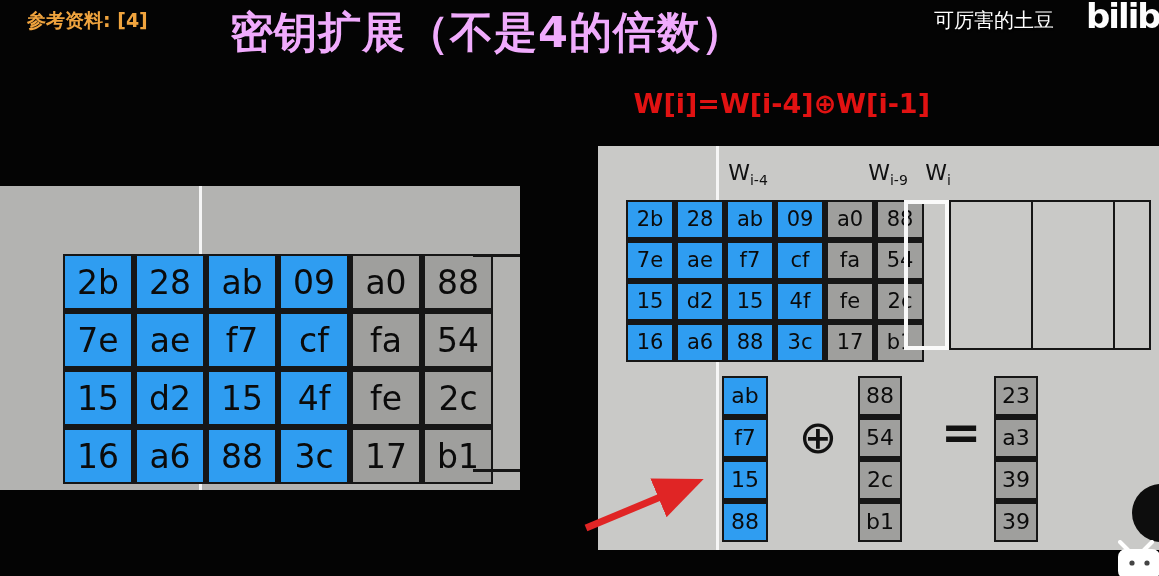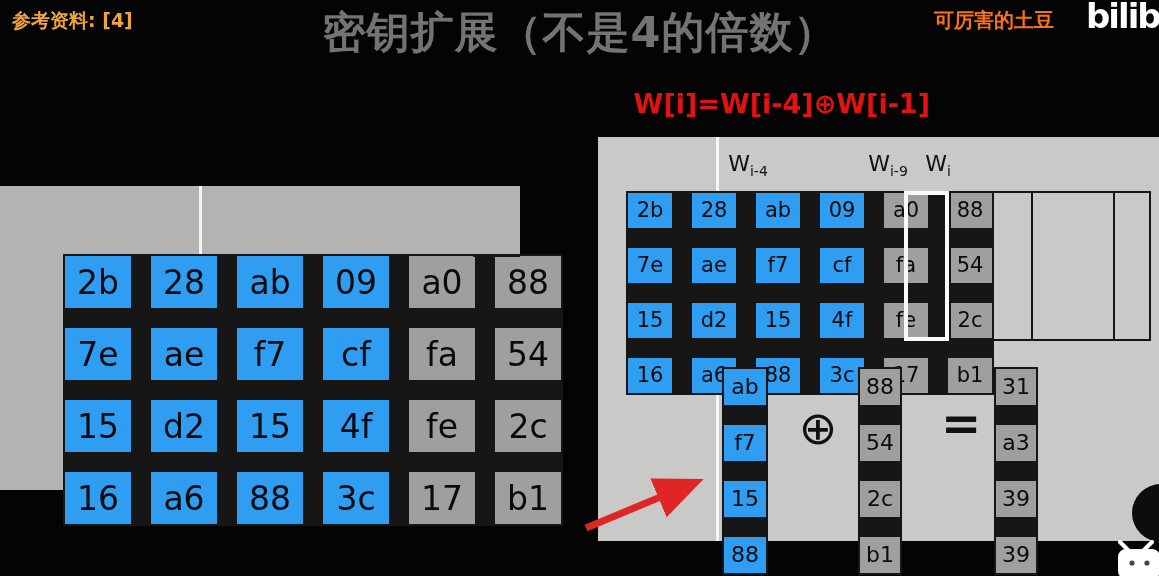--- a/index.html
+++ b/index.html
@@ -7,29 +7,29 @@
     --formula-red:#e11212; --reference-orange:#f0a43e; --arrow-red:#e02525; --line-black:#161616;
   }
   *{margin:0;padding:0;box-sizing:border-box}
   html,body{background:#000}
   body{
     width:1159px;height:576px;position:relative;overflow:hidden;
     background:#040404;
     font-family:"DejaVu Sans","Liberation Sans",sans-serif;
   }
   .abs{position:absolute}
-  .ref{left:12px;top:8px;font-size:19px;font-weight:bold;color:var(--reference-orange)}
-  .title{left:230px;top:4px;width:700px;text-align:center;font-size:43px;font-weight:bold;color:#737373;letter-spacing:1px}
-  .watermark{left:934px;top:7px;font-size:20px;font-weight:bold;color:#f97316;text-shadow:0 1px 2px #000}
+  .ref{left:27px;top:8px;font-size:19px;font-weight:bold;color:var(--reference-orange)}
+  .title{left:230px;top:4px;width:700px;text-align:left;font-size:43px;font-weight:bold;color:#f0abfc;letter-spacing:1px}
+  .watermark{left:934px;top:7px;font-size:20px;font-weight:normal;color:#ffffff;text-shadow:0 1px 2px #000}
   .logo{left:1086px;top:-4px;font-size:34px;font-weight:800;color:#fdfdfd;letter-spacing:-2px}
   .formula{left:230px;top:88px;width:700px;text-align:right;font-size:27px;font-weight:600;color:var(--formula-red)}
   .panel-left{left:0;top:186px;width:520px;height:304px;background:var(--panel-left-bg)}
-  .panel-right{left:598px;top:137px;width:561px;height:404px;background:var(--panel-right-bg)}
+  .panel-right{left:598px;top:146px;width:561px;height:404px;background:var(--panel-right-bg)}
   .vline{position:absolute;top:0;width:3px;height:100%;background:#f5f5f5}
-  .grid{position:absolute;display:grid;gap:20px;padding:2px;background:var(--line-black)}
+  .grid{position:absolute;display:grid;gap:6px;padding:2px;background:var(--line-black)}
   .cell{display:flex;align-items:center;justify-content:center;color:#0b0b0b;line-height:1}
   .blue{background:var(--blue)}
   .graycell{background:var(--gray-cell)}
   .left-table{left:63px;top:68px;grid-template-columns:repeat(6,66px);grid-auto-rows:52px;font-size:33px}
   .ext{position:absolute;left:473px;top:68px;width:47px;height:218px;border-top:3px solid var(--line-black);border-bottom:3px solid var(--line-black)}
   .right-table{left:28px;top:54px;grid-template-columns:repeat(6,44px);grid-auto-rows:35px;font-size:21px}
   .wi-slot{position:absolute;left:306px;top:54px;width:45px;height:150px;border:4px solid #fafafa}
   .empty-cells{position:absolute;left:351px;top:54px;width:202px;height:150px;border:2px solid var(--line-black)}
   .empty-cells .div1,.empty-cells .div2{position:absolute;top:0;width:2px;height:100%;background:var(--line-black)}
   .empty-cells .div1{left:80px}.empty-cells .div2{left:162px}
@@ -129,21 +129,21 @@
     </div>
   <div class="abs xor-sym">⊕</div>
   <div class="grid vcol2">
       <div class="cell graycell">88</div>
       <div class="cell graycell">54</div>
       <div class="cell graycell">2c</div>
       <div class="cell graycell">b1</div>
     </div>
   <div class="abs eq-sym">=</div>
   <div class="grid vcol3">
-      <div class="cell graycell">31</div>
+      <div class="cell graycell">23</div>
       <div class="cell graycell">a3</div>
       <div class="cell graycell">39</div>
       <div class="cell graycell">39</div>
     </div>
 </div>
 
 <svg class="abs arrow-layer">
   <defs>
     <marker id="ah" markerWidth="8" markerHeight="8" refX="5.5" refY="3" orient="auto">
       <path d="M0,0 L7,3 L0,6 Z" style="fill:var(--arrow-red)"></path>

